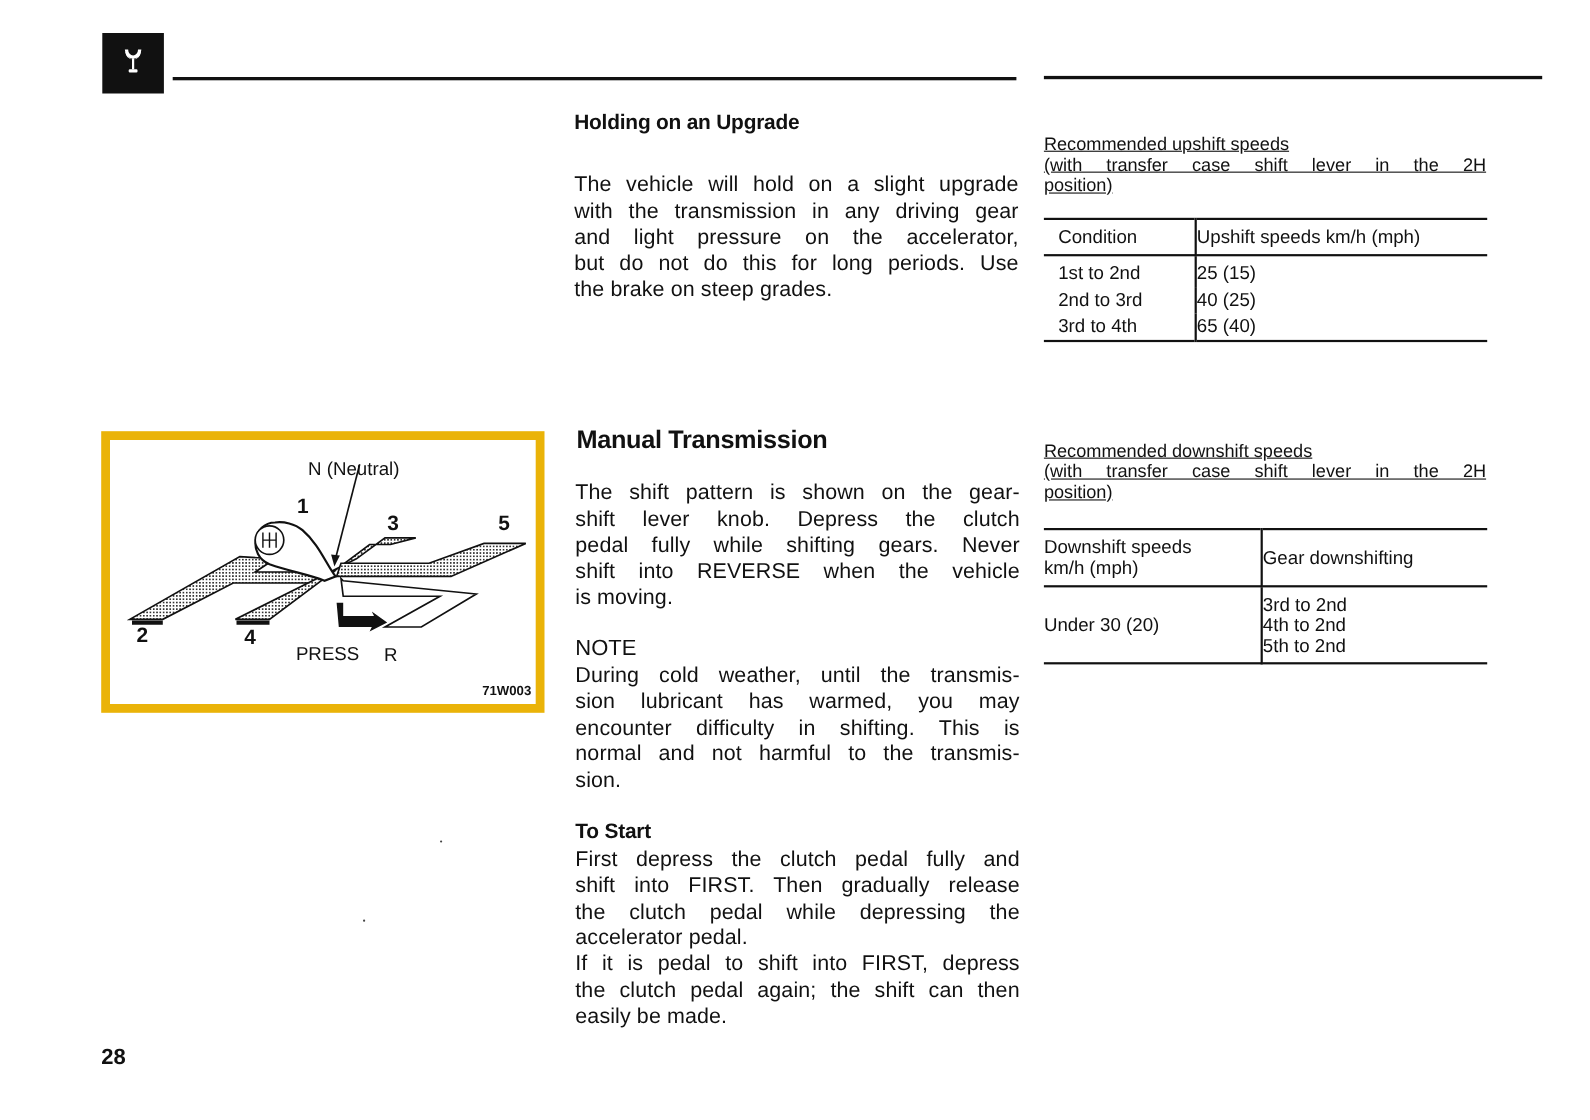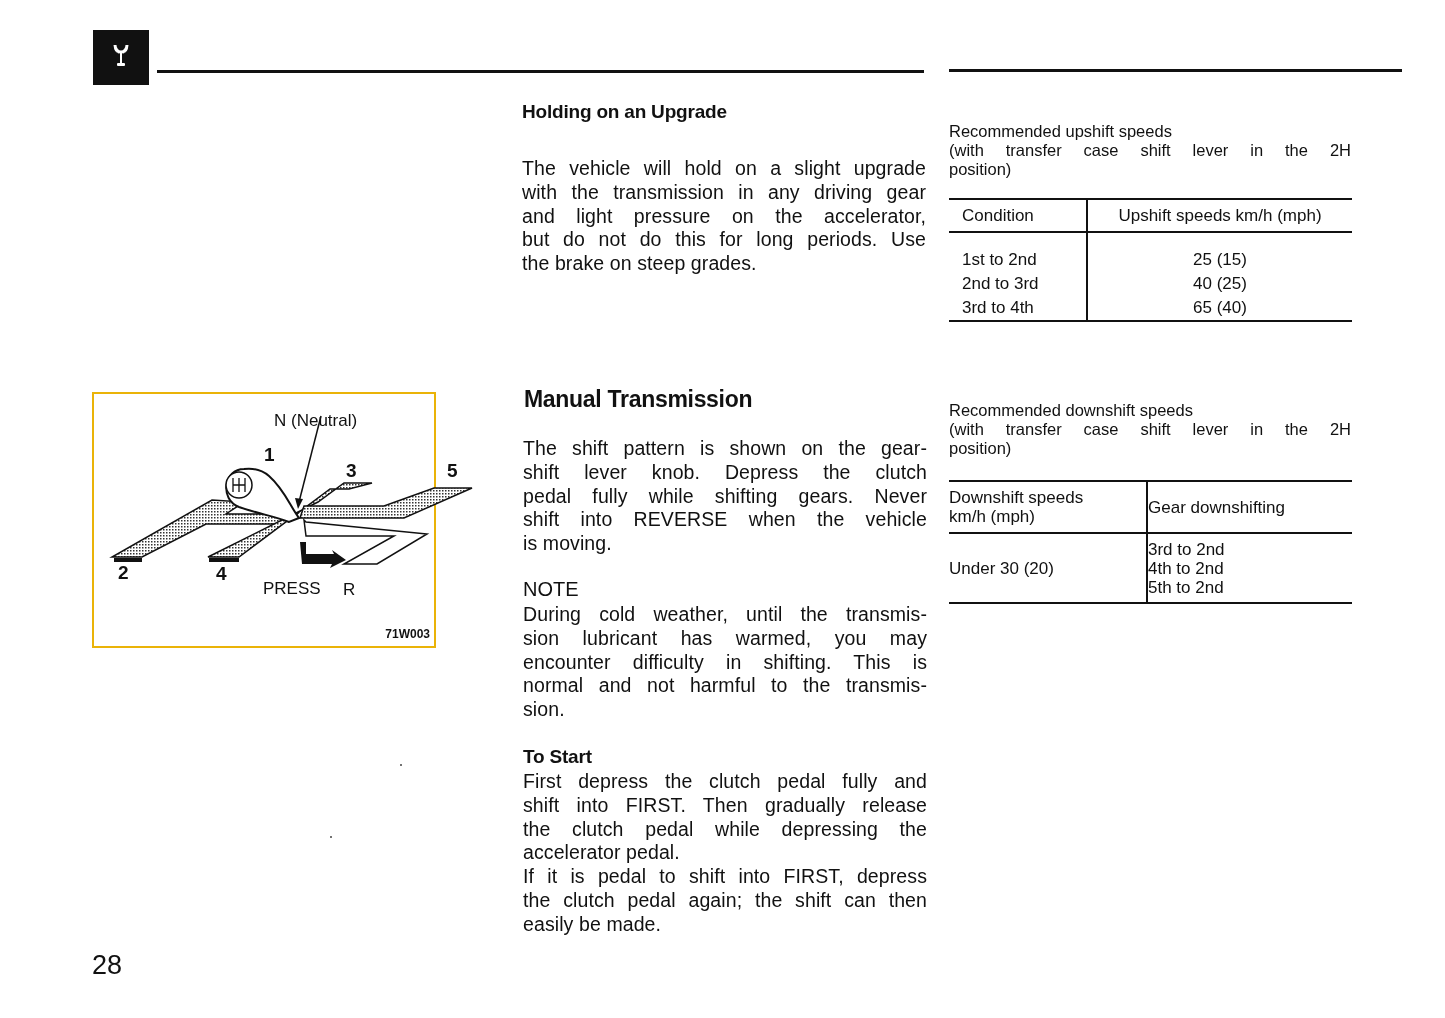--- a/index.html
+++ b/index.html
@@ -20,51 +20,51 @@
   .h-main { font-weight: bold; font-size: 23px; letter-spacing: -0.3px; }
   .body-text {
     font-size: 19.5px; line-height: 23.8px; text-align: justify;
     text-align-last: left; width: 404px; letter-spacing: 0.1px;
   }
   .body-text .ln { display: block; text-align: justify; text-align-last: justify; }
   .body-text .ln.last { text-align-last: left; }
 
   
   .caption { font-size: 16.5px; line-height: 19px; width: 402px; }
-  .caption .ln { display: block; }
+  .caption .ln { display: block; text-decoration: underline; }
   .caption .ln.j { text-align: justify; text-align-last: justify; }
 
   table.tbl { border-collapse: collapse; font-size: 17px; }
   table.tbl td, table.tbl th { font-weight: normal; padding: 0; }
 
   
   .up { left: 949px; top: 198px; width: 403px; border-top: 2px solid #111; border-bottom: 2px solid #111; }
   .up .hdr td { height: 31px; border-bottom: 2px solid #111; vertical-align: middle; }
   .up td.c1 { width: 124px; padding-left: 13px; border-right: 2px solid #111; }
-  .up td.c2 { text-align: center; }
+  .up td.c2 { text-align: left; }
   .up .row td { height: 24px; line-height: 24px; }
-  .up .row.first td { padding-top: 15px; }
+  .up .row.first td { padding-top: 4px; }
   .up .row.last td { padding-bottom: 6px; }
 
   
   .down { left: 949px; top: 480px; width: 403px; border-top: 2px solid #111; border-bottom: 2px solid #111; }
   .down td { vertical-align: middle; line-height: 19px; }
   .down td.c1 { width: 197px; border-right: 2px solid #111; }
   .down tr.h td { height: 50px; border-bottom: 2px solid #111; }
   .down tr.r1 td { height: 68px; border-bottom: 2px solid #111; }
   .down tr.r2 td { height: 48px; }
 
   
-  .figure { left: 92px; top: 392px; width: 344px; height: 256px; border: 2px solid #eab308; box-sizing: border-box; }
+  .figure { left: 92px; top: 392px; width: 403px; height: 256px; border: 8px solid #eab308; box-sizing: border-box; }
   .figure svg { position: absolute; left: 0; top: 0; }
   .fig-lbl { position: absolute; font-size: 17px; }
   .fig-num { position: absolute; font-size: 19px; font-weight: bold; }
   .fig-code { position: absolute; font-size: 12px; font-weight: bold; right: 4px; bottom: 5px; }
 
-  .page-num { left: 92px; top: 950px; font-size: 27px; font-weight: normal; }
+  .page-num { left: 92px; top: 950px; font-size: 20px; font-weight: bold; }
   .speck { width: 2px; height: 2px; background: #444; border-radius: 1px; }
 </style>
 </head>
 <body>
 
 <div class="abs tab-mark">
   <svg width="56" height="55" viewBox="0 0 56 55">
     <path d="M21 17 A7 7 0 0 0 35 17 L33 19 A5 5 0 0 1 23 19 Z" fill="#fff"></path>
     <path d="M22 15 A6 7 0 0 0 34 15" fill="none" stroke="#fff" stroke-width="3"></path>
     <rect x="27" y="23" width="2" height="10" fill="#fff"></rect>

